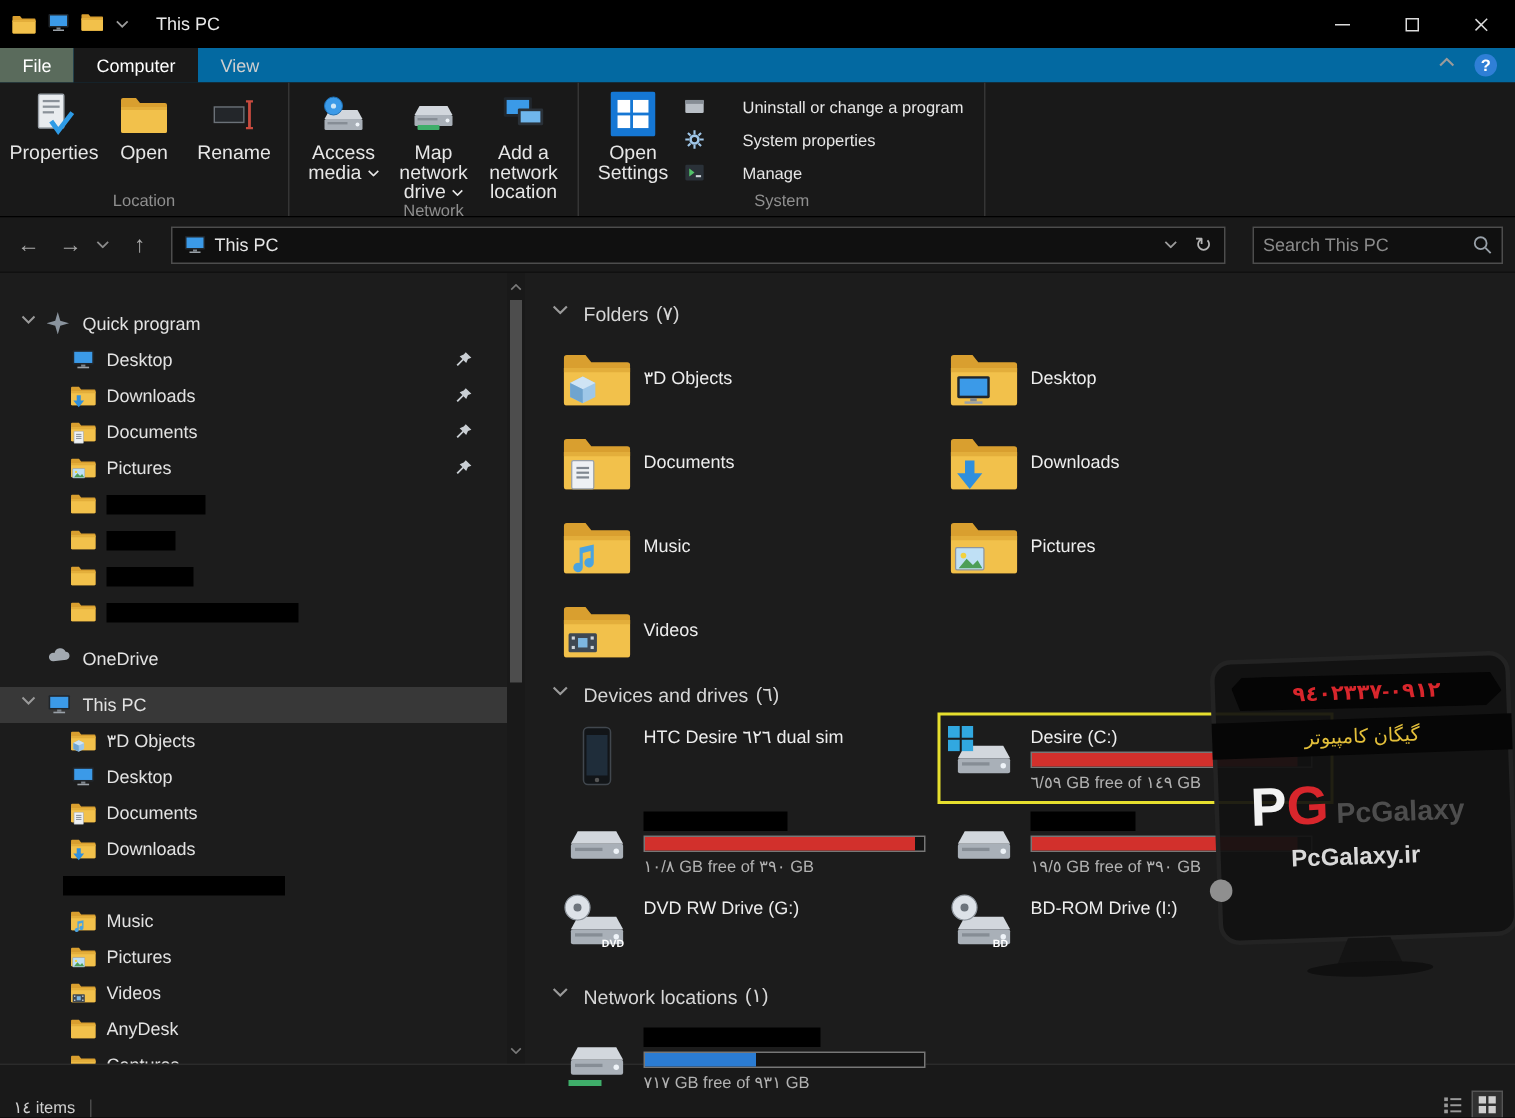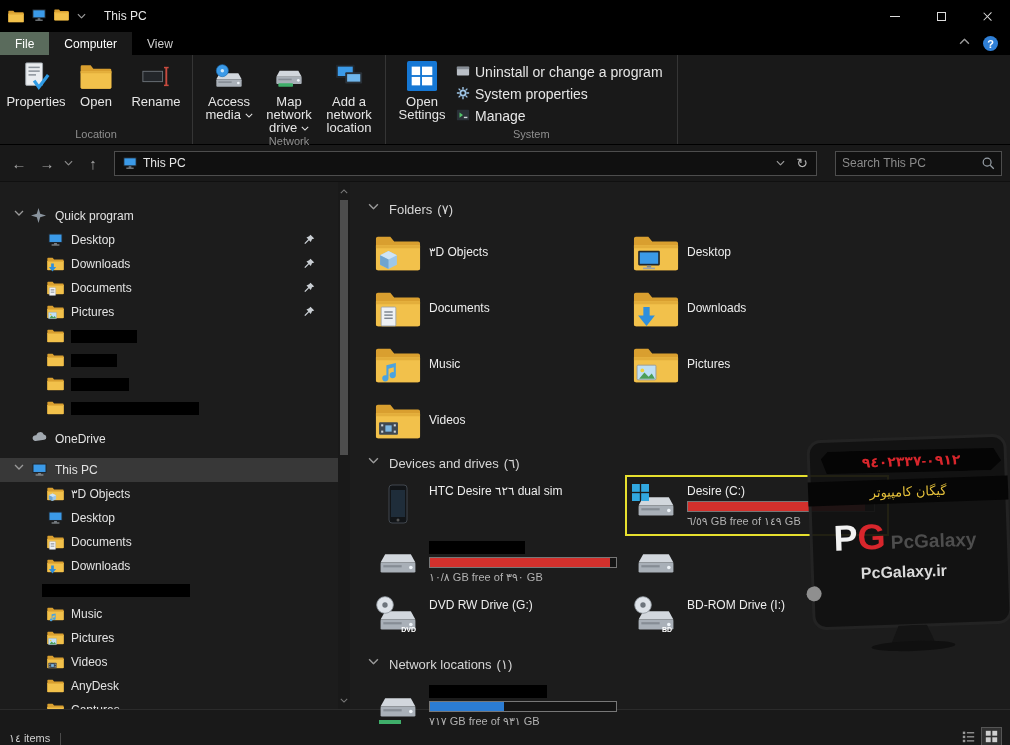--- a/index.html
+++ b/index.html
@@ -15,38 +15,38 @@
   .tb-title { margin-left:10px; color:#e8e8e8; font-size:12px; }
   .caption { margin-left:auto; display:flex; height:32px; }
   .cap-btn { width:46px; height:32px; display:flex; align-items:center; justify-content:center; color:#dcdcdc; }
   .glyph-min { width:10px; height:1px; background:#dcdcdc; display:block; }
   .glyph-max { width:9px; height:9px; border:1px solid #dcdcdc; display:block; }
   .glyph-close { position:relative; width:11px; height:11px; display:block; }
   .glyph-close::before,.glyph-close::after { content:""; position:absolute; left:5px; top:0; width:1.4px; height:11px; background:#dcdcdc; }
   .glyph-close::before { transform:rotate(45deg); } .glyph-close::after { transform:rotate(-45deg); }
 
   
-  .tabbar { height:23px; background:#000000; display:flex; align-items:stretch; flex:0 0 auto; }
+  .tabbar { height:23px; background:#0369a1; display:flex; align-items:stretch; flex:0 0 auto; }
   .tab { padding:0 15px; display:flex; align-items:center; color:#cfcfcf; font-size:12px; cursor:default; }
   .tab-file { background:#5a6b5c; color:#fff; }
   .tab-active { background:#191919; color:#fff; }
   .tabbar-right { margin-left:auto; display:flex; align-items:center; gap:12px; padding-right:12px; }
   .rb-collapse { color:#9a9a9a; width:12px; height:12px; display:inline-flex; }
   .help-badge { width:15px; height:15px; border-radius:50%; background:#2f7fd6; color:#fff; font-size:11px; font-weight:bold; display:flex; align-items:center; justify-content:center; }
 
   
   .ribbon { height:90px; background:#191919; border-bottom:1px solid #000; display:flex; flex:0 0 auto; }
   .rgroup { display:flex; flex-direction:column; padding:2px 6px 0 6px; border-right:1px solid #353535; }
   .rgroup-items { flex:1; display:flex; align-items:flex-start; }
   .rgroup-label { text-align:center; color:#8f8f8f; font-size:11px; height:17px; line-height:15px; }
   .rbtn { width:60px; min-height:66px; padding:3px 2px 0; display:flex; flex-direction:column; align-items:center; color:#e6e6e6; font-size:13px; text-align:center; line-height:13px; cursor:default; }
   .ricon { width:32px; height:32px; margin-bottom:3px; display:flex; align-items:center; justify-content:center; }
   .rlabel svg { vertical-align:middle; }
   .rsmall-col { display:flex; flex-direction:column; gap:1px; padding-top:4px; }
-  .rsmall { height:21px; display:flex; align-items:center; gap:4px; padding:0 8px 0 4px; color:#e6e6e6; font-size:14px; white-space:nowrap; }
+  .rsmall { height:21px; display:flex; align-items:center; gap:24px; padding:0 8px 0 4px; color:#e6e6e6; font-size:11px; white-space:nowrap; }
   .rsm-ic { width:15px; height:15px; display:inline-flex; }
 
   
   .navbar { height:37px; background:#191919; display:flex; align-items:center; padding:0 8px; gap:6px; flex:0 0 auto; border-bottom:1px solid #101010; }
   .nav-arrow { width:22px; height:22px; display:flex; align-items:center; justify-content:center; color:#a8a8a8; font-size:15px; }
   .nav-chev { width:12px; color:#8a8a8a; display:flex; align-items:center; }
   .addressbar { flex:1; height:25px; margin-left:4px; border:1px solid #4d4d4d; background:#101010; display:flex; align-items:center; padding:0 4px; }
   .addr-ic { width:16px; height:14px; margin:0 5px 0 3px; display:inline-flex; }
   .addr-text { color:#e6e6e6; }
   .addr-right { margin-left:auto; display:flex; align-items:center; gap:8px; padding-right:4px; color:#9a9a9a; }
@@ -865,20 +865,27 @@
               </div>
             <span class="dfree">٦/٥٩ GB free of ١٤٩ GB</span>
           </div>
         </div>
         <div class="dtile">
           <span class="dicon">
               <svg viewBox="0 0 48 36" width="44" height="33">
                 <use href="#i-drive"></use>
               </svg>
             </span>
+          <div class="dinfo">
+            <span class="redact-m" style="width:70px"></span>
+            <div class="bar">
+                <div class="bar-fill" style="width: 95%; background: rgb(210, 48, 44);"></div>
+              </div>
+            <span class="dfree">١٩/٥ GB free of ٣٩٠ GB</span>
+          </div>
         </div>
         <div class="dtile">
           <span class="dicon">
             <svg viewBox="0 0 48 36" width="44" height="33">
                 <use href="#i-drive"></use>
               </svg>
             <svg class="dovl" viewBox="0 0 24 24" width="20" height="20" style="left:0;top:-2px">
                 <use href="#i-disc"></use>
               </svg>
             <span class="dovl" style="right:6px;bottom:6px;font-size:7px;color:#fff;font-weight:bold">BD</span>

